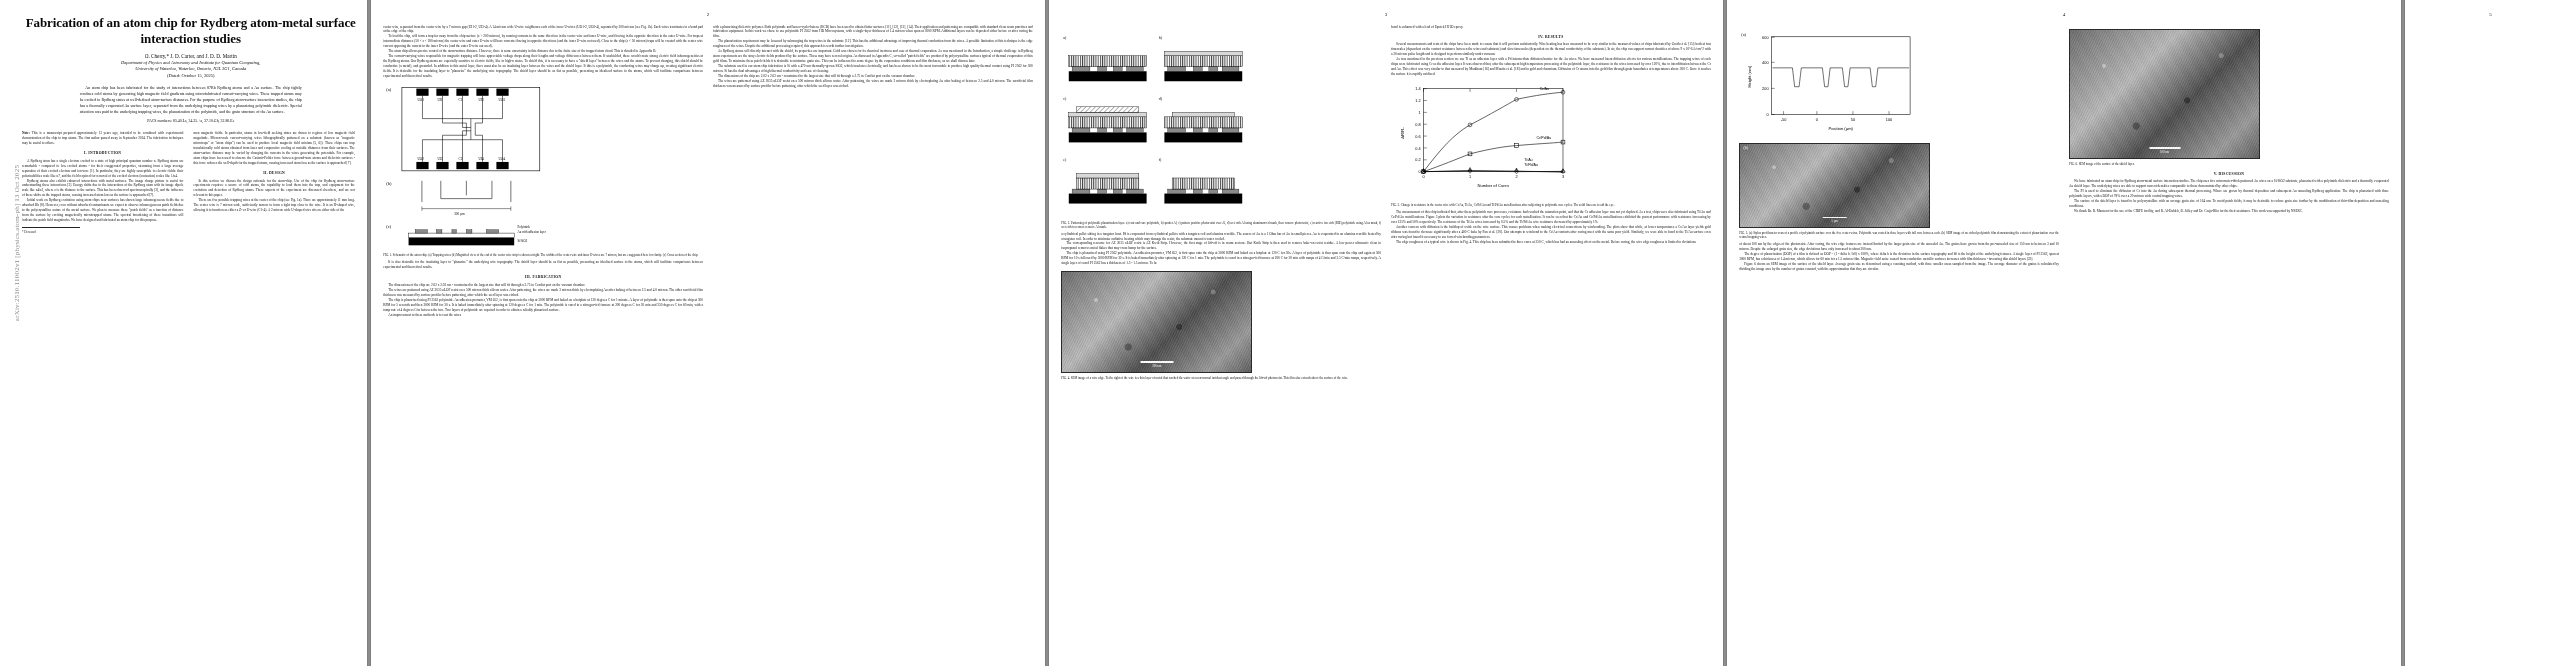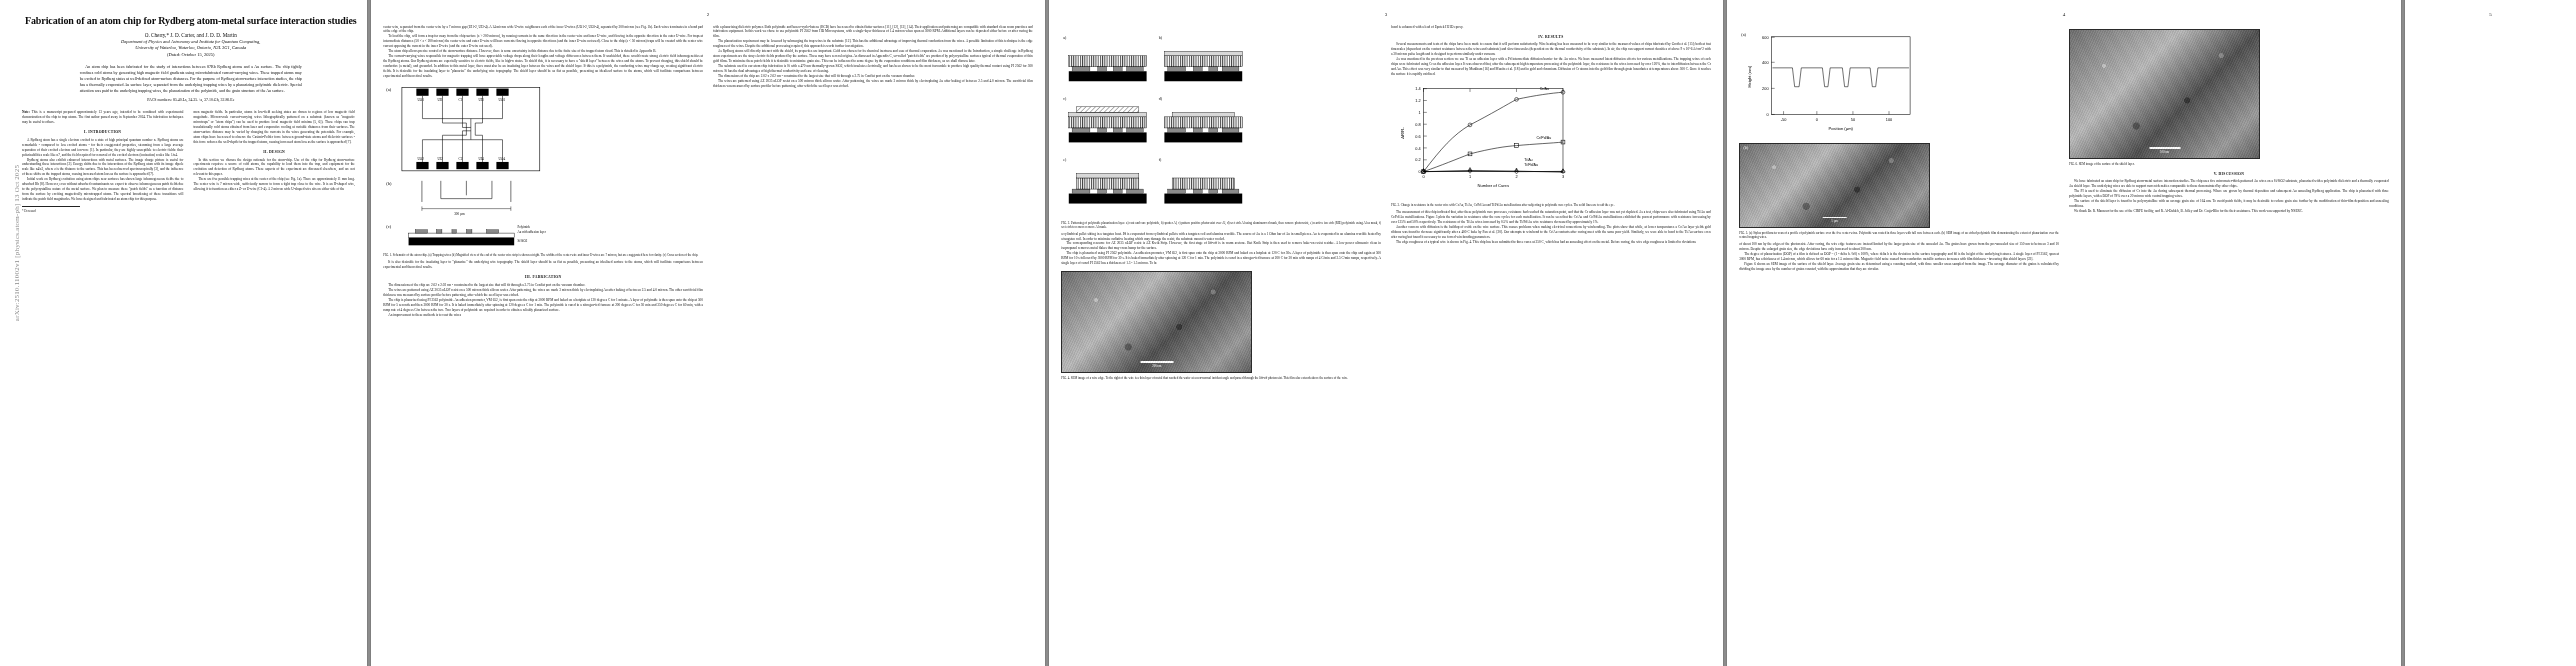--- a/index.html
+++ b/index.html
@@ -35,21 +35,21 @@
     transform: rotate(-90deg);
     transform-origin: center center;
     font-size: 7px;
     color: #8b8b8b;
     letter-spacing: 0.2px;
     white-space: nowrap;
     text-align: center;
   }
   .title {
     text-align: center;
-    font-size: 10px;
+    font-size: 13px;
     font-weight: bold;
     margin: 0 auto;
     padding-top: 14.5px;
     letter-spacing: -0.1px;
     color: #0a0a0a;
   }
   .authors {
     text-align: center; font-size: 5.2px; margin-top: 6.7px; color: #0a0a0a;
   }
   .affil {

